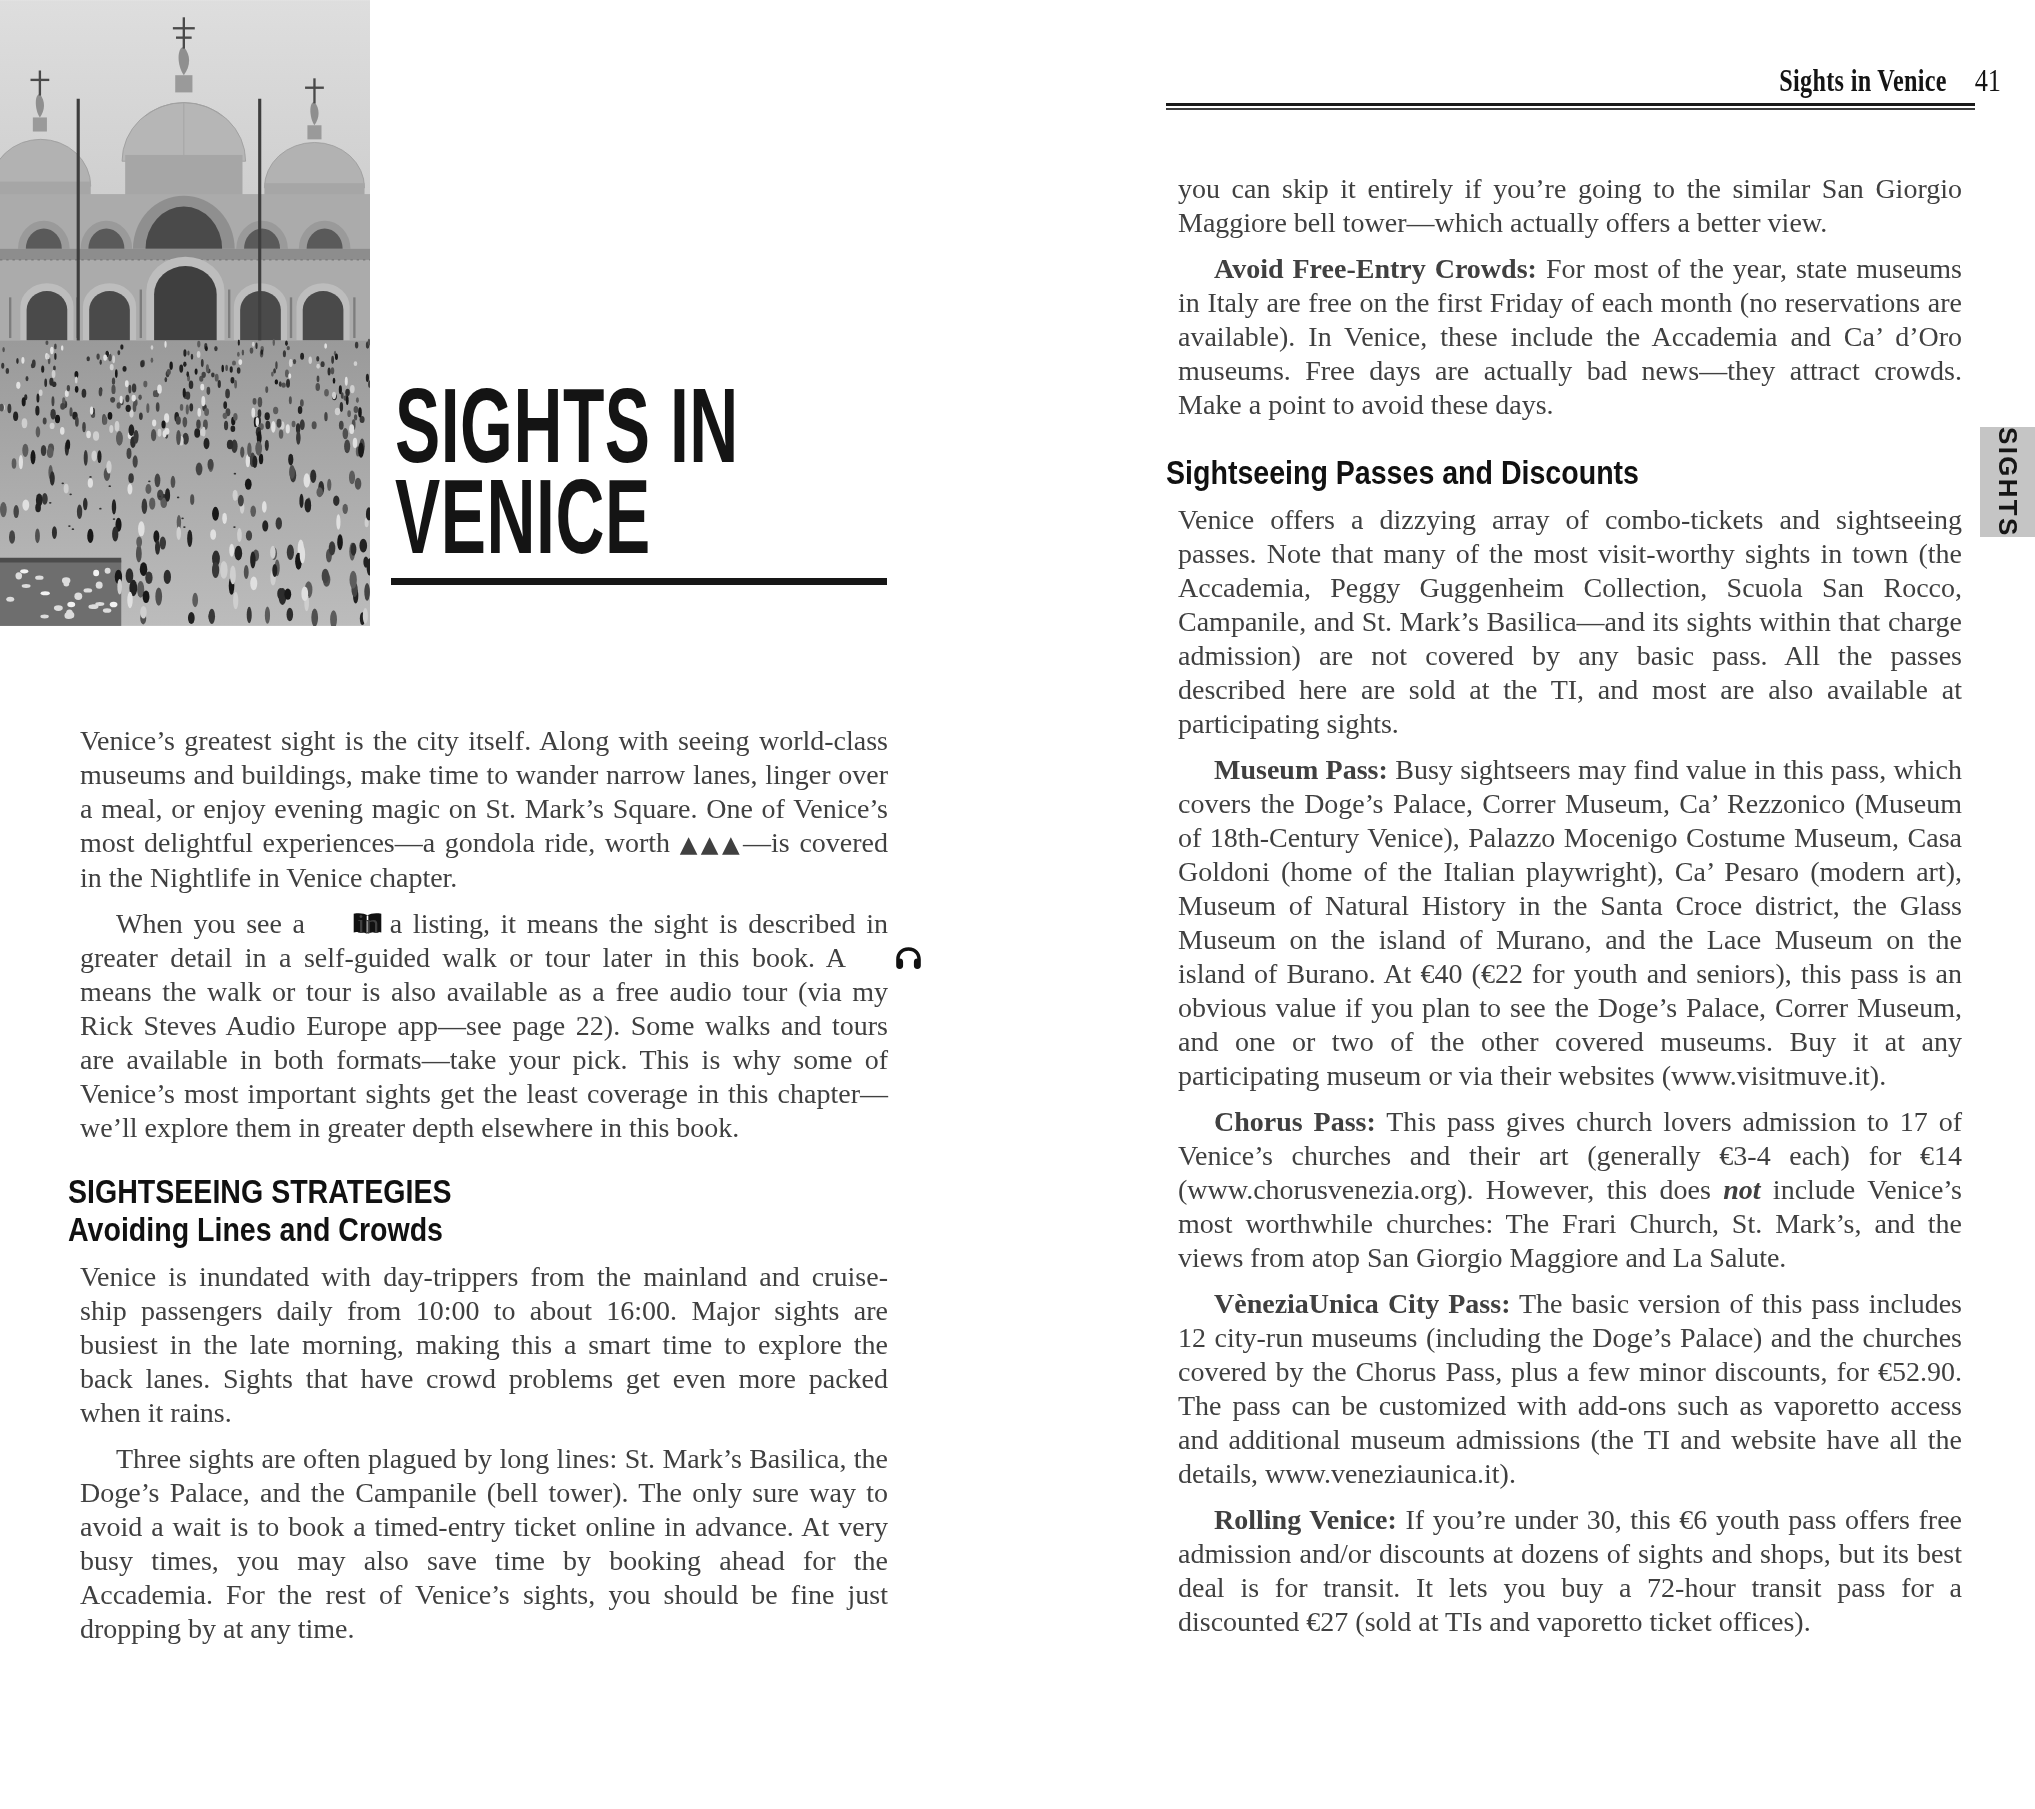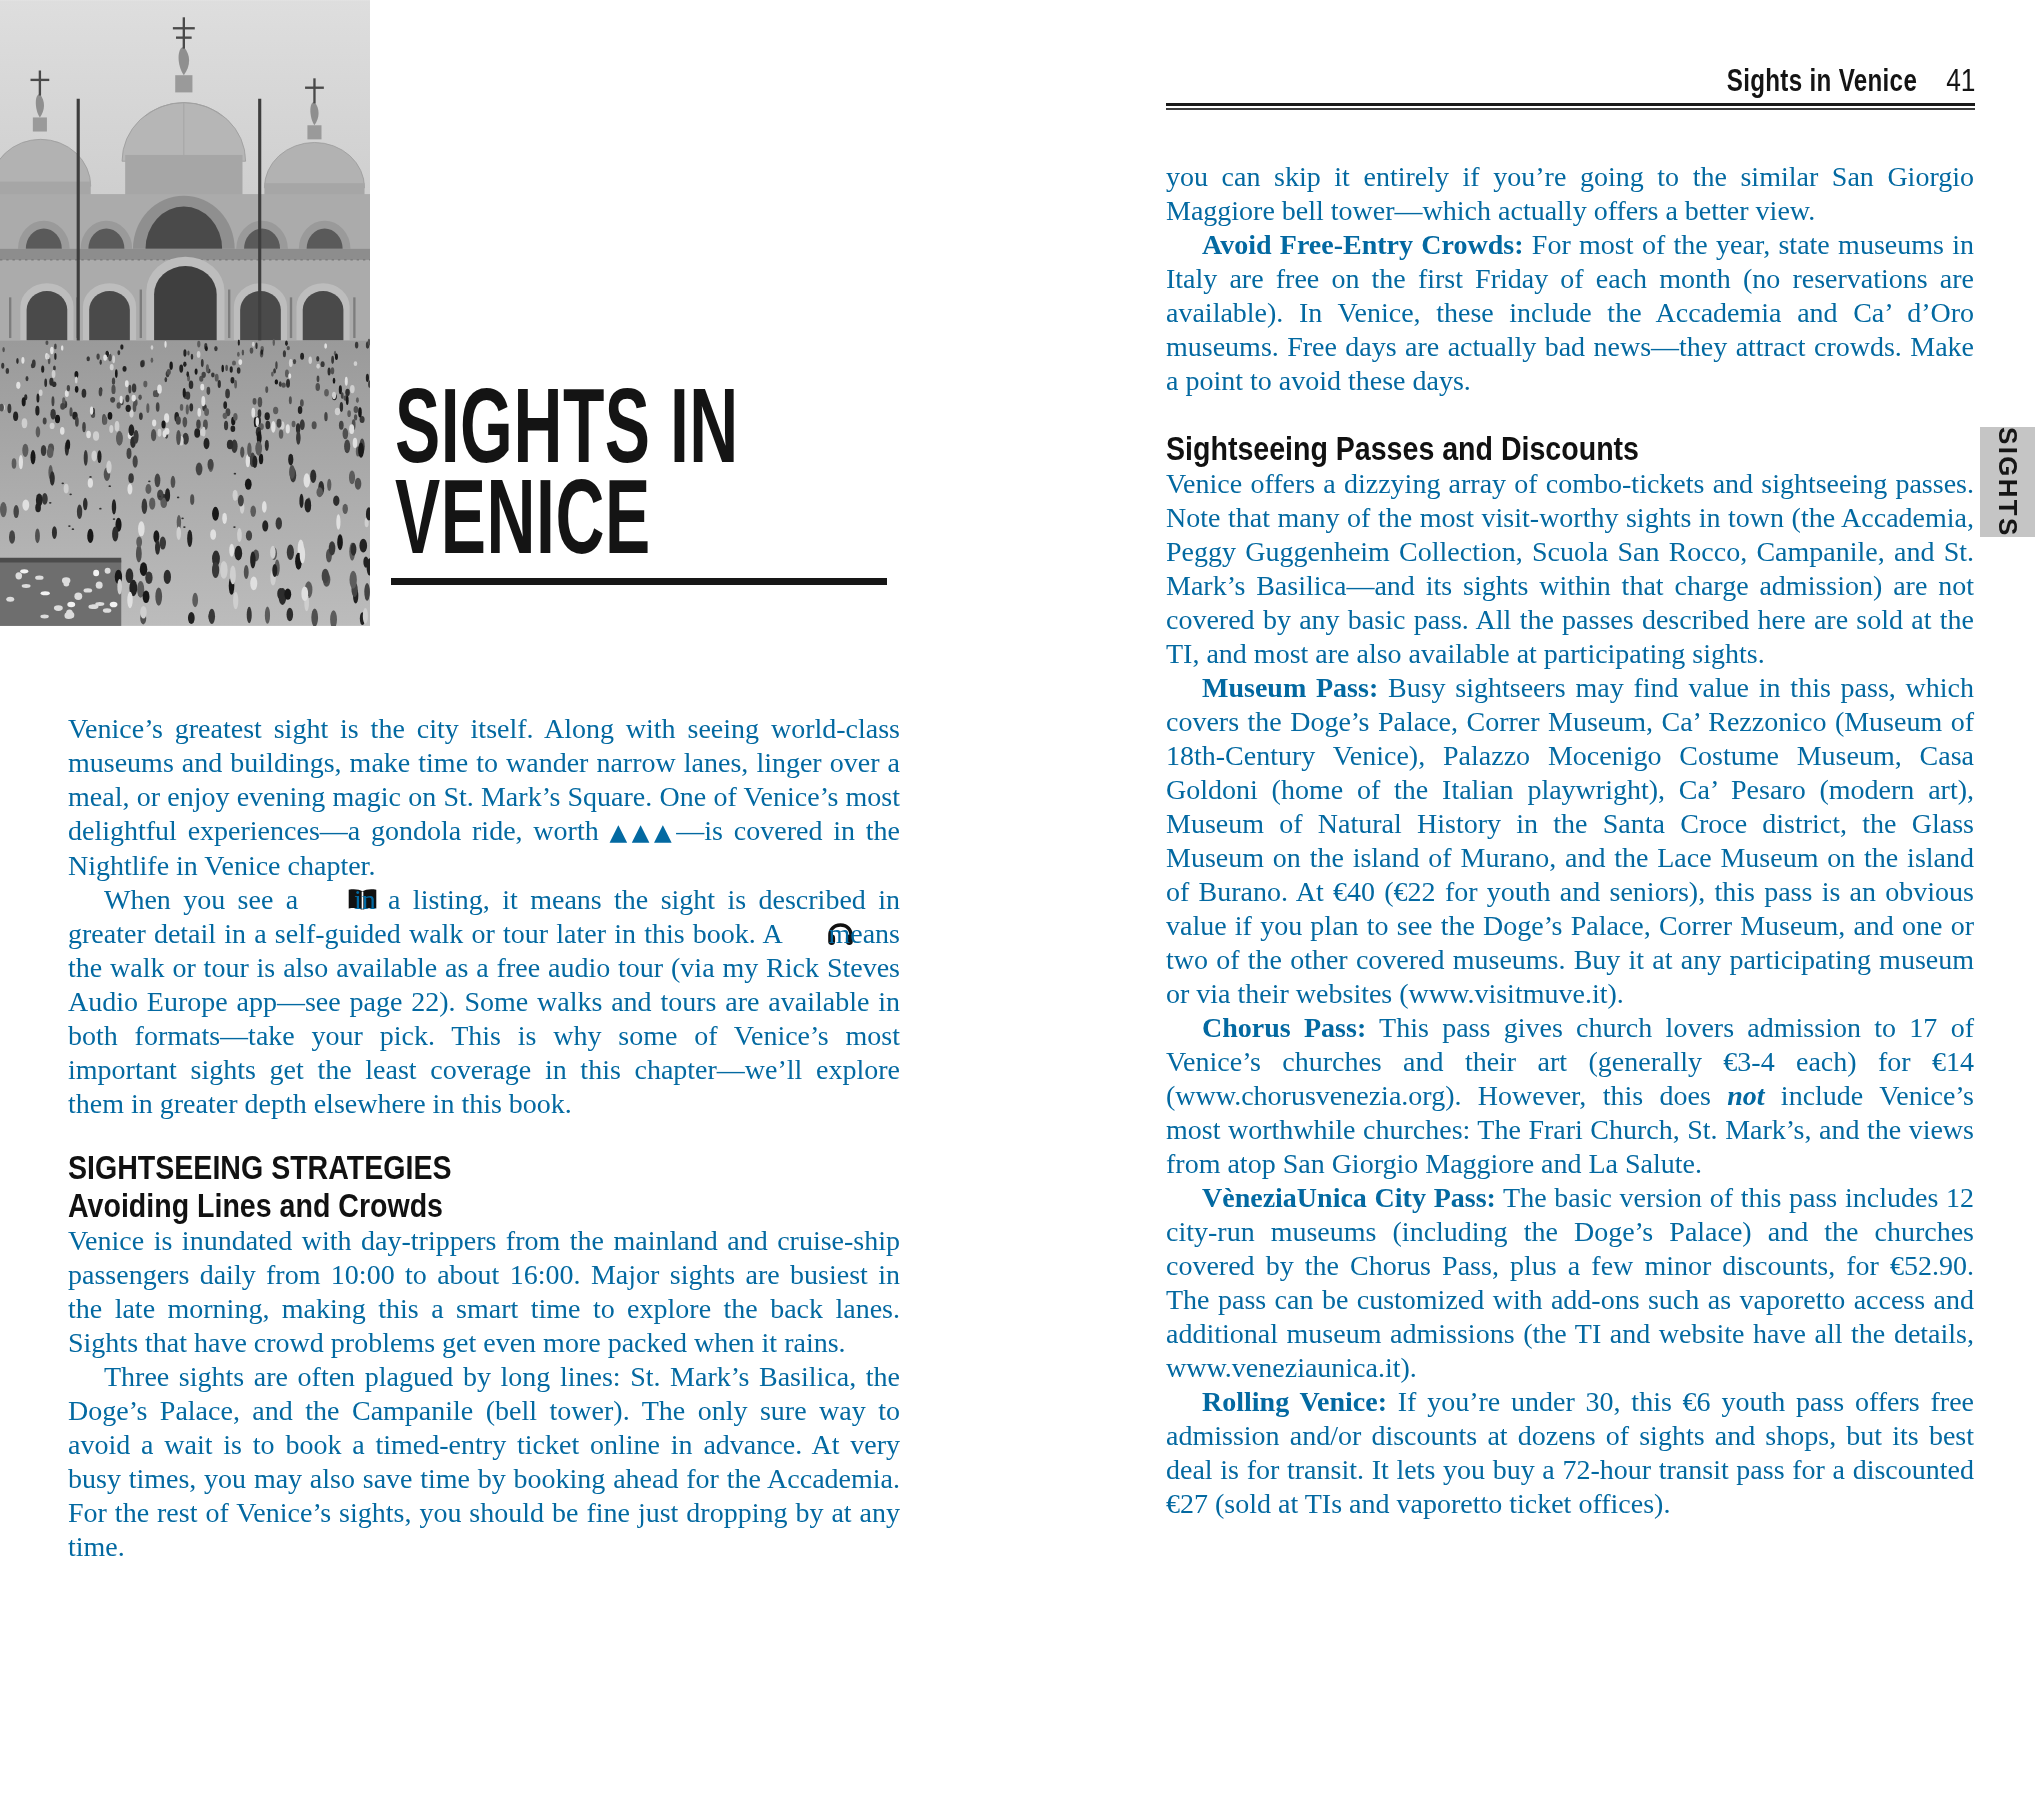--- a/index.html
+++ b/index.html
@@ -9,40 +9,40 @@
   
   .photo-wrap{position:absolute;left:0;top:0;width:370px;height:626px;}
 
   
   .chapter-title{position:absolute;left:395px;top:380px;font-family:"Liberation Sans",sans-serif;
                  font-weight:bold;font-size:106px;line-height:91px;color:#141414;
                  transform:scaleX(0.64);transform-origin:left top;white-space:nowrap;letter-spacing:0.8px;}
   .title-rule{position:absolute;left:391px;top:578px;width:496px;height:7px;background:#161616;}
 
   
-  .pg-header{position:absolute;left:1166px;top:64px;width:809px;text-align:right;white-space:nowrap;
-             font-family:Liberation Sans, sans-serif;color:#141414;line-height:33px;}
+  .pg-header{position:absolute;left:1192px;top:64px;width:809px;text-align:right;white-space:nowrap;
+             font-family:Liberation Serif, serif;color:#141414;line-height:33px;}
   .pg-header .hdr-title{display:inline-block;font-weight:bold;font-size:31px;
              transform:scaleX(0.78);transform-origin:right center;letter-spacing:0.4px;}
   .pg-header .hdr-num{display:inline-block;font-weight:normal;font-size:31px;margin-left:20.4px;
              transform:scaleX(0.85);transform-origin:right center;}
   .hdr-rule-thick{position:absolute;left:1166px;top:103px;width:809px;height:3.1px;background:#1a1a1a;}
   .hdr-rule-thin{position:absolute;left:1166px;top:108px;width:809px;height:1.6px;background:#3c3c3c;}
 
   
   .side-tab{position:absolute;left:1980px;top:427px;width:56px;height:110px;background:#c5c5c5;}
   .side-tab .tab-label{position:absolute;left:0;top:0;width:110px;height:56px;line-height:56px;
       text-align:center;font-family:"Liberation Sans",sans-serif;font-weight:bold;font-size:26px;
       letter-spacing:2.3px;color:#161616;transform:rotate(90deg) translate(0,-56px);transform-origin:top left;}
 
   
   .col{position:absolute;}
   .col-left{left:68px;top:712px;width:832px;}
   .col-right{left:1166px;top:160px;width:808px;}
-  .para{margin:0;font-size:28px;line-height:34px;text-align:justify;color:#0369a1;}
+  .para{margin:12px;font-size:28px;line-height:34px;text-align:justify;color:#404040;}
   .para.indent{text-indent:36px;}
   .bold{font-weight:bold;}
   .italic{font-style:italic;font-weight:bold;}
   .tri{font-family:"DejaVu Sans",sans-serif;font-size:23px;letter-spacing:0.8px;}
   .h-caps,.h-sub{font-family:"Liberation Sans",sans-serif;font-weight:bold;color:#111;
       font-size:34px;line-height:38px;transform:scaleX(0.84);transform-origin:left center;white-space:nowrap;}
   .h-caps{margin-top:27px;}
   .para + .h-sub{margin-top:31px;}
   .h-caps + .h-sub{margin-top:0;}
   .inline-icon{display:inline-block;width:31px;height:24px;vertical-align:-3.1px;}

